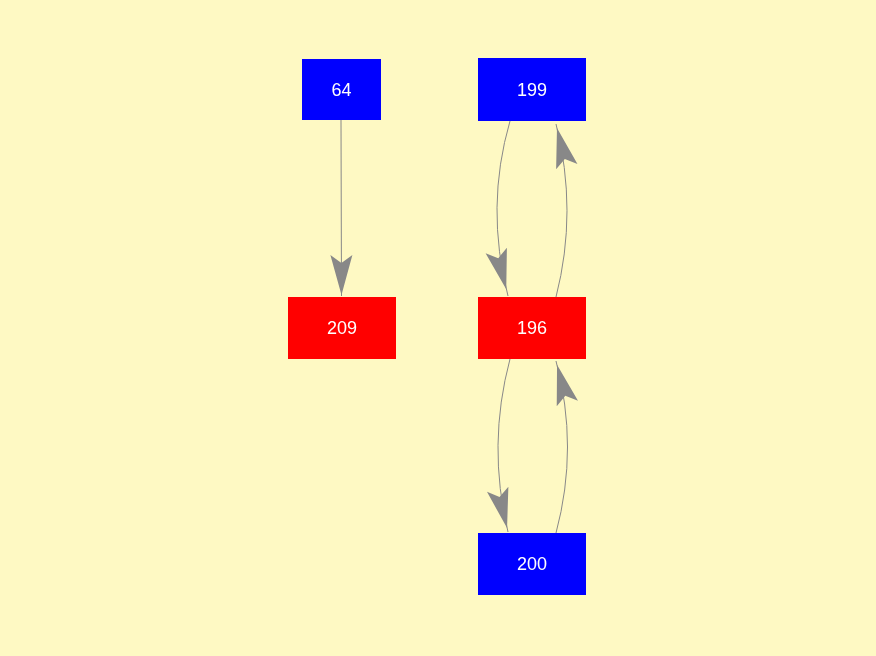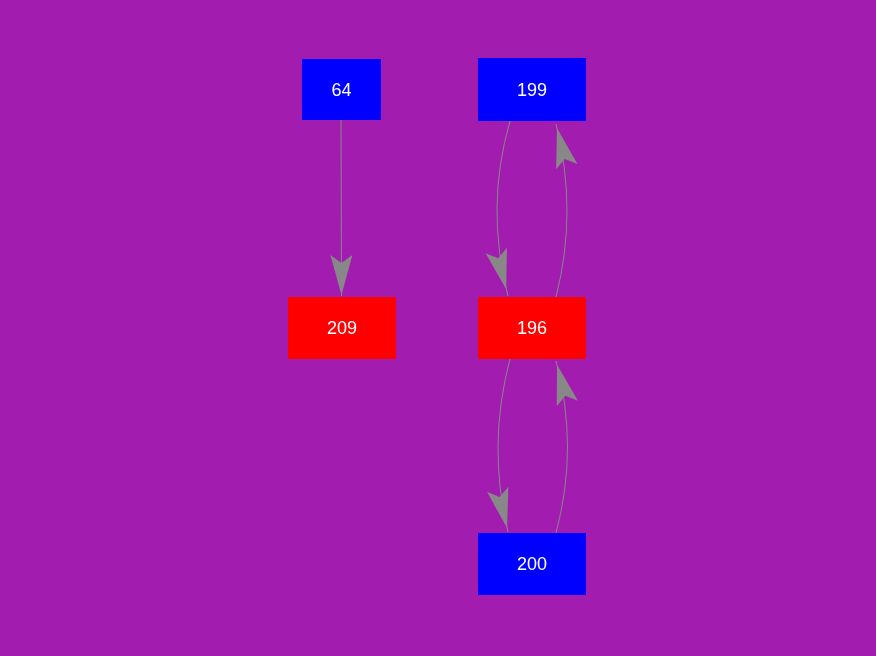--- a/index.html
+++ b/index.html
@@ -5,21 +5,21 @@
   html, body {
     margin: 0;
     padding: 0;
     background: #ffffff;
     font-family: "Liberation Sans", sans-serif;
   }
   #canvas-wrap {
     position: relative;
     width: 876px;
     height: 656px;
-    background: #a21caf;
+    background: #fef9c3;
     overflow: hidden;
   }
   svg text {
     font-family: "Liberation Sans", sans-serif;
     font-size: 18px;
     fill: #ffffff;
   }
 </style>
 </head>
 <body>

